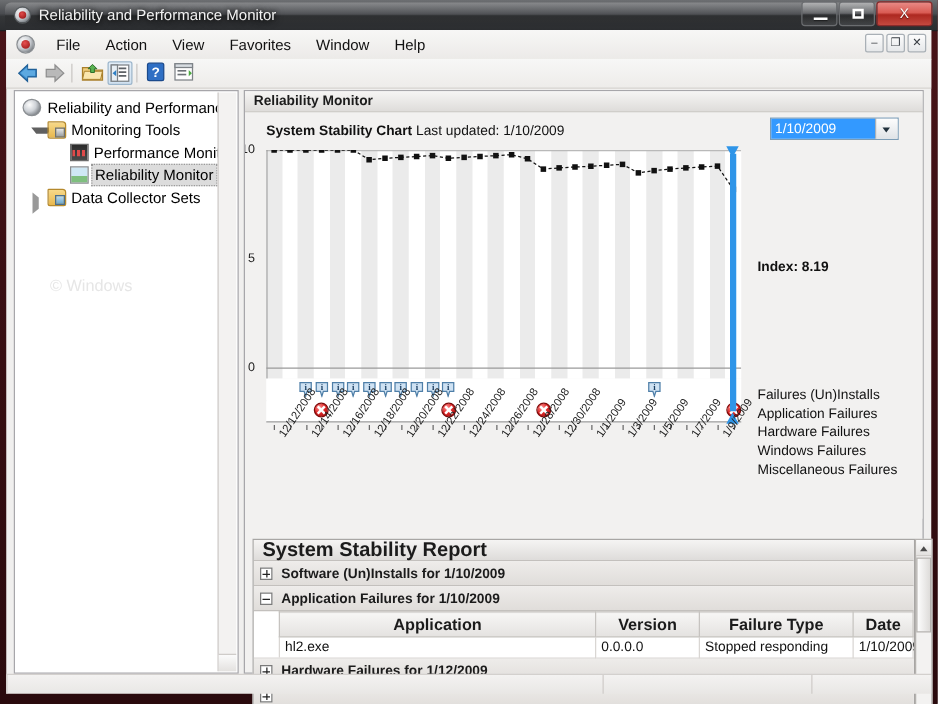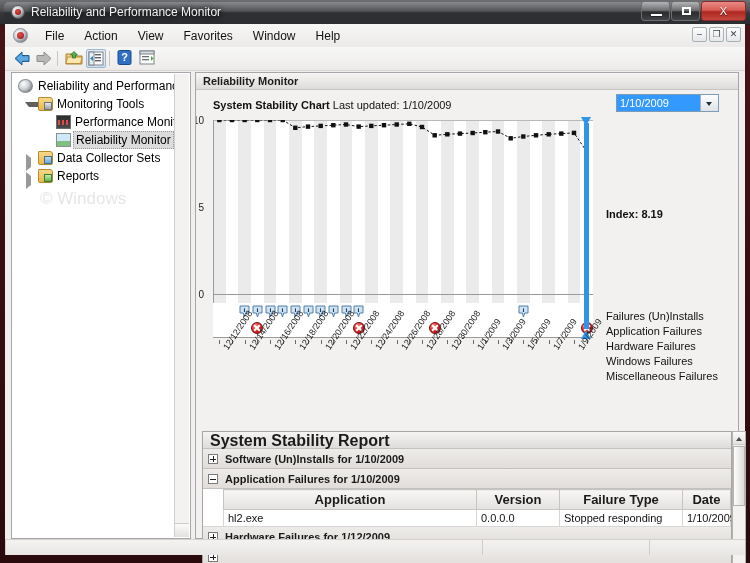--- a/index.html
+++ b/index.html
@@ -109,21 +109,21 @@
   .ic-perf{background:linear-gradient(180deg,#2b2b2b,#4a4a4a);border:1px solid #6d6d6d;box-sizing:border-box;position:relative;}
   .ic-perf::after{content:"";position:absolute;left:1px;right:1px;top:4px;height:5px;
     background:repeating-linear-gradient(90deg,#e04a4a 0 2px,transparent 2px 4px);}
   .ic-rel{background:linear-gradient(180deg,#cfe8f5 0 55%,#7fbf7f 55% 100%);border:1px solid #8a8f93;box-sizing:border-box;}
   .ic-fold{background:linear-gradient(180deg,#f7d98a,#e8b84e);border:1px solid #b5892c;border-radius:1px 3px 2px 2px;box-sizing:border-box;position:relative;}
   .ic-fold .chip{position:absolute;right:0;bottom:0;width:8px;height:8px;border:1px solid #4c6e8a;box-sizing:border-box;}
   .ic-fold .chip.blue{background:linear-gradient(180deg,#bcdcf0,#6aa7cf);}
   .ic-fold .chip.green{background:linear-gradient(180deg,#c8ebaf,#63b34a);border-color:#3f7a33;}
   .ic-fold .chip.grey{background:linear-gradient(180deg,#e8e8e8,#9aa0a4);border-color:#6d7276;}
 
-  #tree .wm{position:absolute;left:28px;top:116px;font-size:17px;color:#e6e6e6;white-space:nowrap;}
+  #tree .wm{position:absolute;left:28px;top:148px;font-size:13px;color:#e6e6e6;white-space:nowrap;}
 
   
   #pane{
     position:absolute;left:190px;top:48px;width:544px;height:467px;
     background:#f2f1f0;border:1px solid #a7a6aa;box-sizing:border-box;
   }
   #pane-head{
     position:absolute;left:0;top:0;width:542px;height:17px;
     background:linear-gradient(180deg,#f6f5f4,#dedcda);
     border-bottom:1px solid #c6c3c0;
@@ -326,27 +326,20 @@
         </div>
 
         <div class="tnode">
           <div class="exp arrowR" style="left:10px"></div>
           <div class="ico ic-fold" style="left:22px">
               <span class="chip blue"></span>
             </div>
           <div class="lbl" style="left:41px">Data Collector Sets</div>
         </div>
 
-        <div class="tnode">
-          <div class="exp arrowR" style="left:10px"></div>
-          <div class="ico ic-fold" style="left:22px">
-              <span class="chip green"></span>
-            </div>
-          <div class="lbl" style="left:41px">Reports</div>
-        </div>
 
       </div>
       <div class="wm">© Windows</div>
       <div id="tree-vscroll">
         <div style="position:absolute;left:0;bottom:0;width:14px;height:14px;background:linear-gradient(180deg,#fbfbfb,#e3e1df);border-top:1px solid #cfccc9;box-sizing:border-box"></div>
       </div>
     </div>
 
     <div id="pane">
       <div id="pane-head">Reliability Monitor</div>

